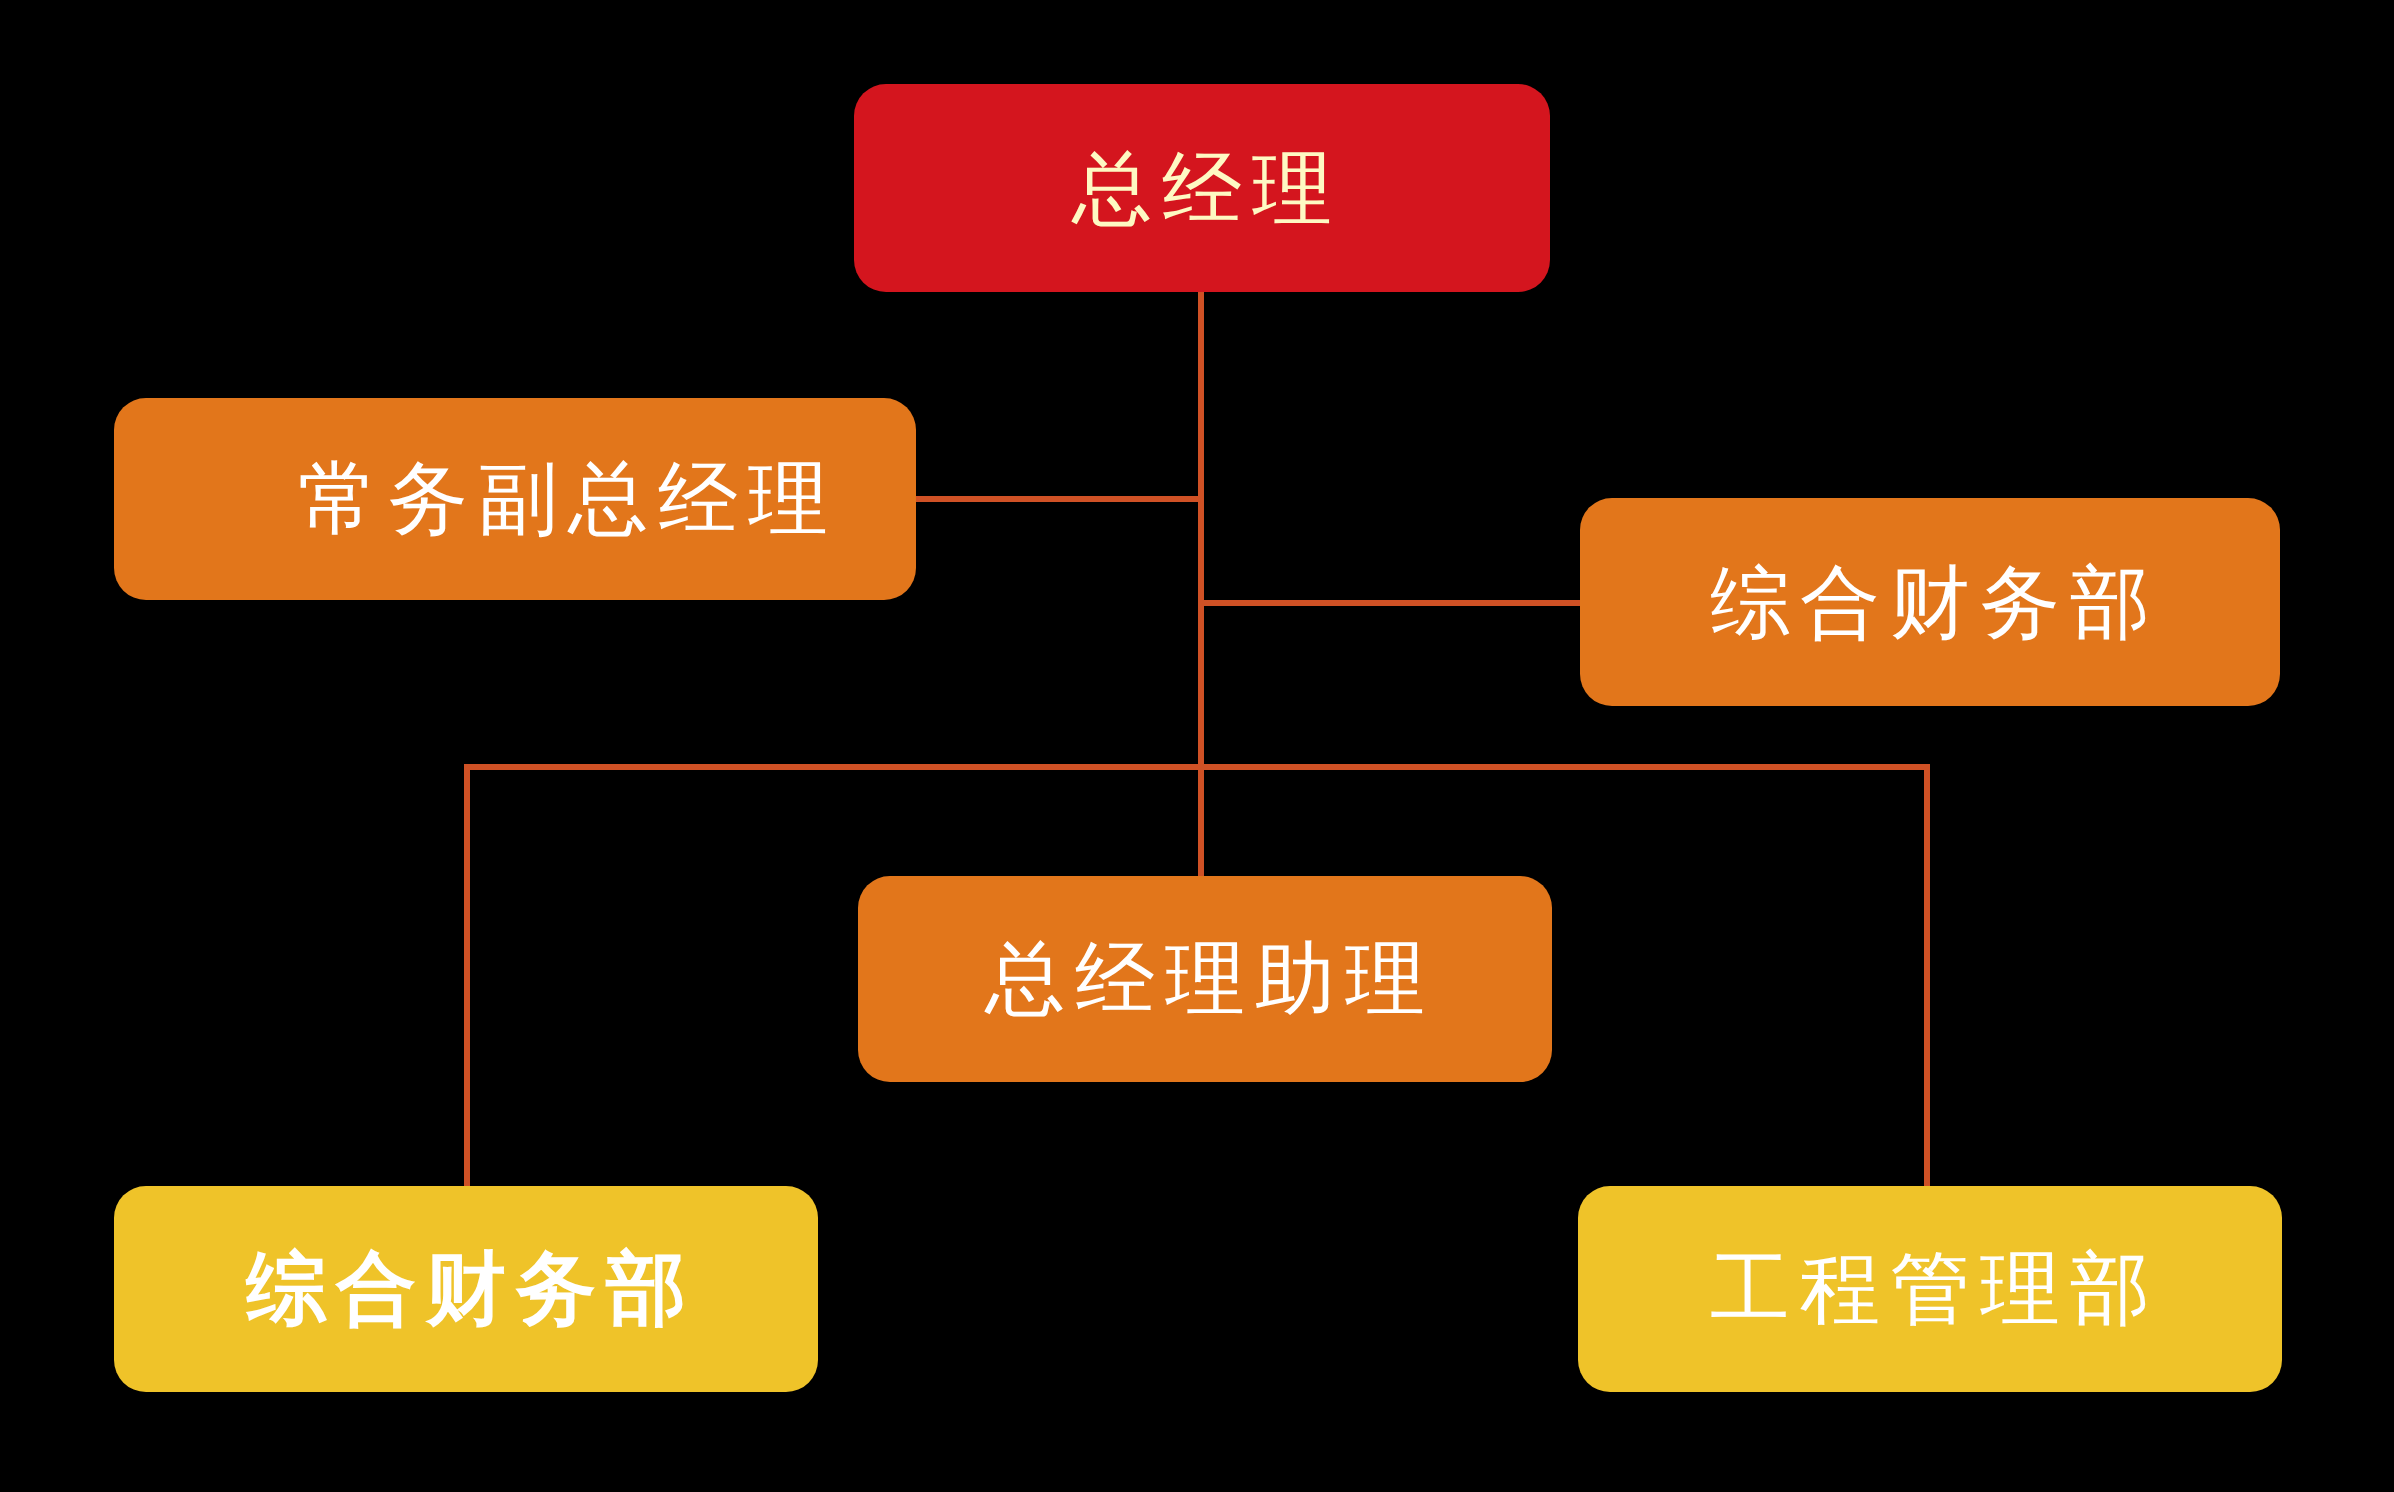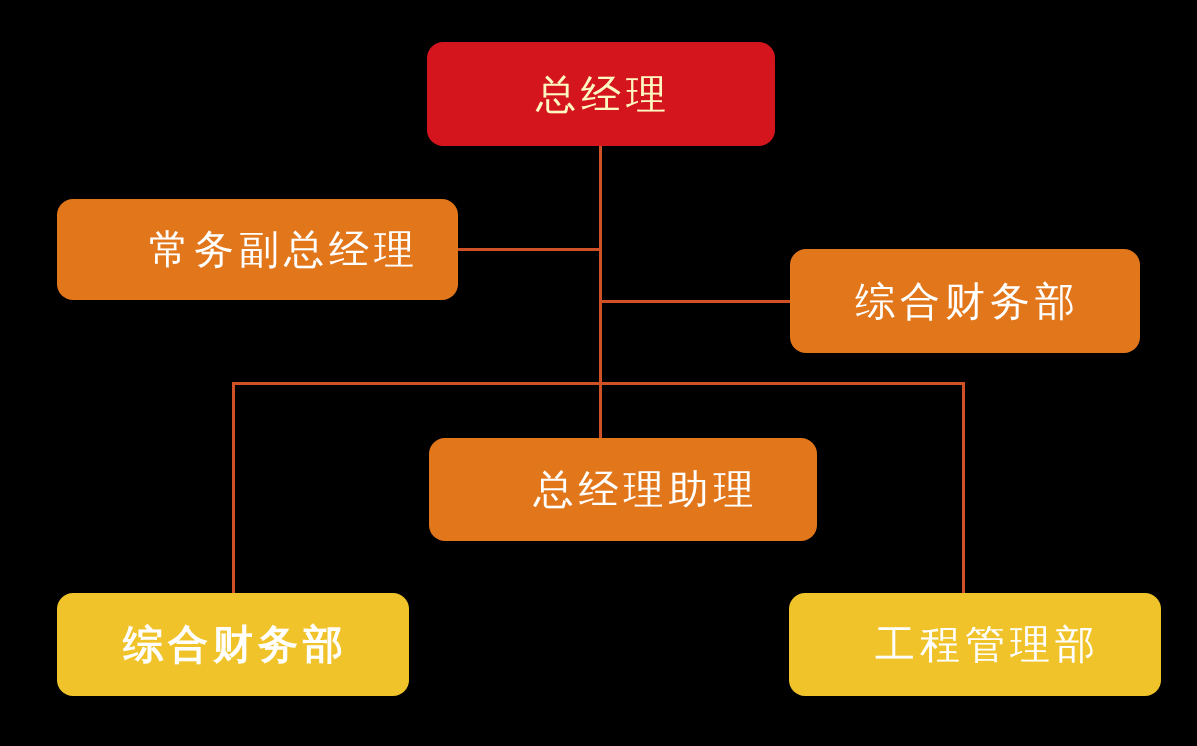--- a/index.html
+++ b/index.html
@@ -28,21 +28,21 @@
     text-indent: 5px;
     white-space: nowrap;
   }
   .connector {
     position: absolute;
   }
   
   .node-general-manager   { left: 427px; top: 42px;  width: 348px; height: 104px; }
   .node-exec-deputy-gm    { left: 57px;  top: 199px; width: 353px; height: 101px; }
   .node-deputy-gm         { left: 790px; top: 249px; width: 350px; height: 104px; }
-  .node-gm-assistant      { left: 429px; top: 438px; width: 347px; height: 103px; padding-left: 41px; }
+  .node-gm-assistant      { left: 429px; top: 438px; width: 347px; height: 103px; }
   .node-finance-dept      { left: 57px;  top: 593px; width: 352px; height: 103px; }
   .node-engineering-dept  { left: 789px; top: 593px; width: 352px; height: 103px; }
   
   .conn-trunk-vertical    { left: 599px; top: 146px; width: 3px;   height: 292px; }
   .conn-exec-deputy-h     { left: 407px; top: 248px; width: 193px; height: 3px;   }
   .conn-deputy-h          { left: 600px; top: 300px; width: 190px; height: 3px;   }
   .conn-bottom-h          { left: 232px; top: 382px; width: 733px; height: 3px;   }
   .conn-finance-v         { left: 232px; top: 382px; width: 3px;   height: 211px; }
   .conn-engineering-v     { left: 962px; top: 382px; width: 3px;   height: 211px; }
 </style>
@@ -61,15 +61,15 @@
   <div class="node node-general-manager" style="background-color: rgb(212, 21, 30); color: #fef9c3;">总经理</div>
 
   <div class="node node-exec-deputy-gm" style="background-color: rgb(226, 118, 27); color: rgb(255, 255, 255); padding-left: 48px;">常务副总经理</div>
 
   <div class="node node-deputy-gm" style="background-color: rgb(226, 118, 27); color: rgb(255, 255, 255);">综合财务部</div>
 
   <div class="node node-gm-assistant" style="background-color: rgb(226, 118, 27); color: rgb(255, 255, 255);">总经理助理</div>
 
   <div class="node node-finance-dept" style="background-color: rgb(239, 195, 41); color: rgb(255, 255, 255); font-weight: bold;">综合财务部</div>
 
-  <div class="node node-engineering-dept" style="background-color: rgb(239, 195, 41); color: rgb(255, 255, 255); padding-left: 20px;">工程管理部</div>
+  <div class="node node-engineering-dept" style="background-color: rgb(239, 195, 41); color: rgb(255, 255, 255);">工程管理部</div>
 
 </div>
 
 </body></html>

